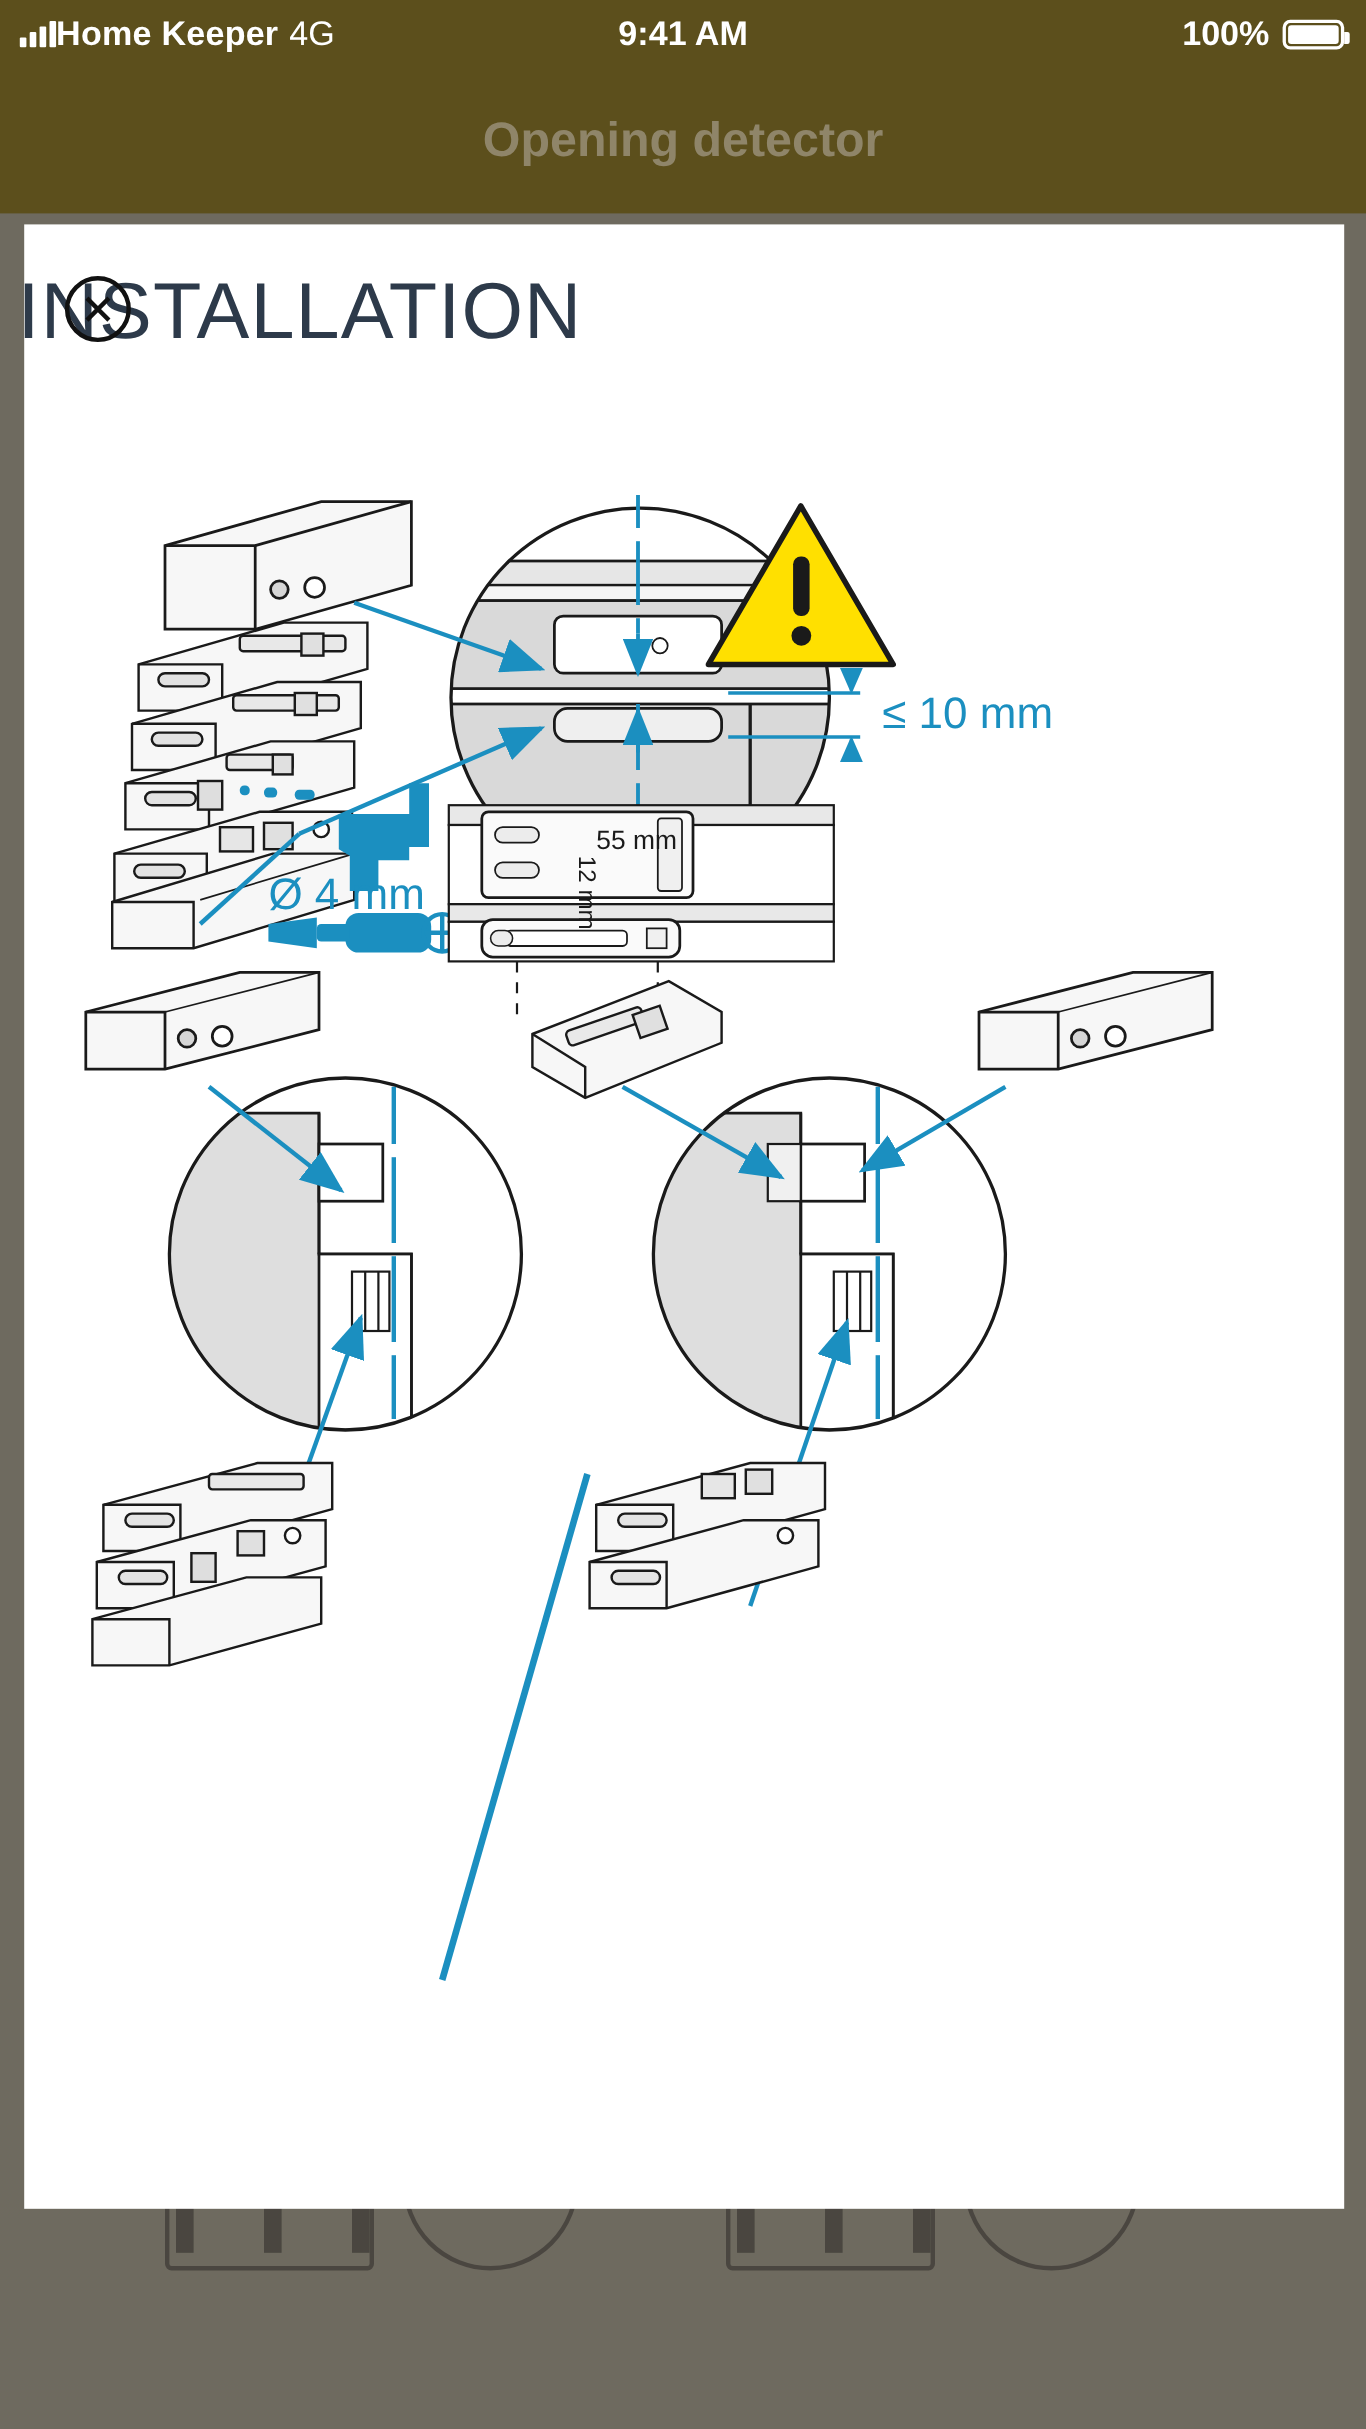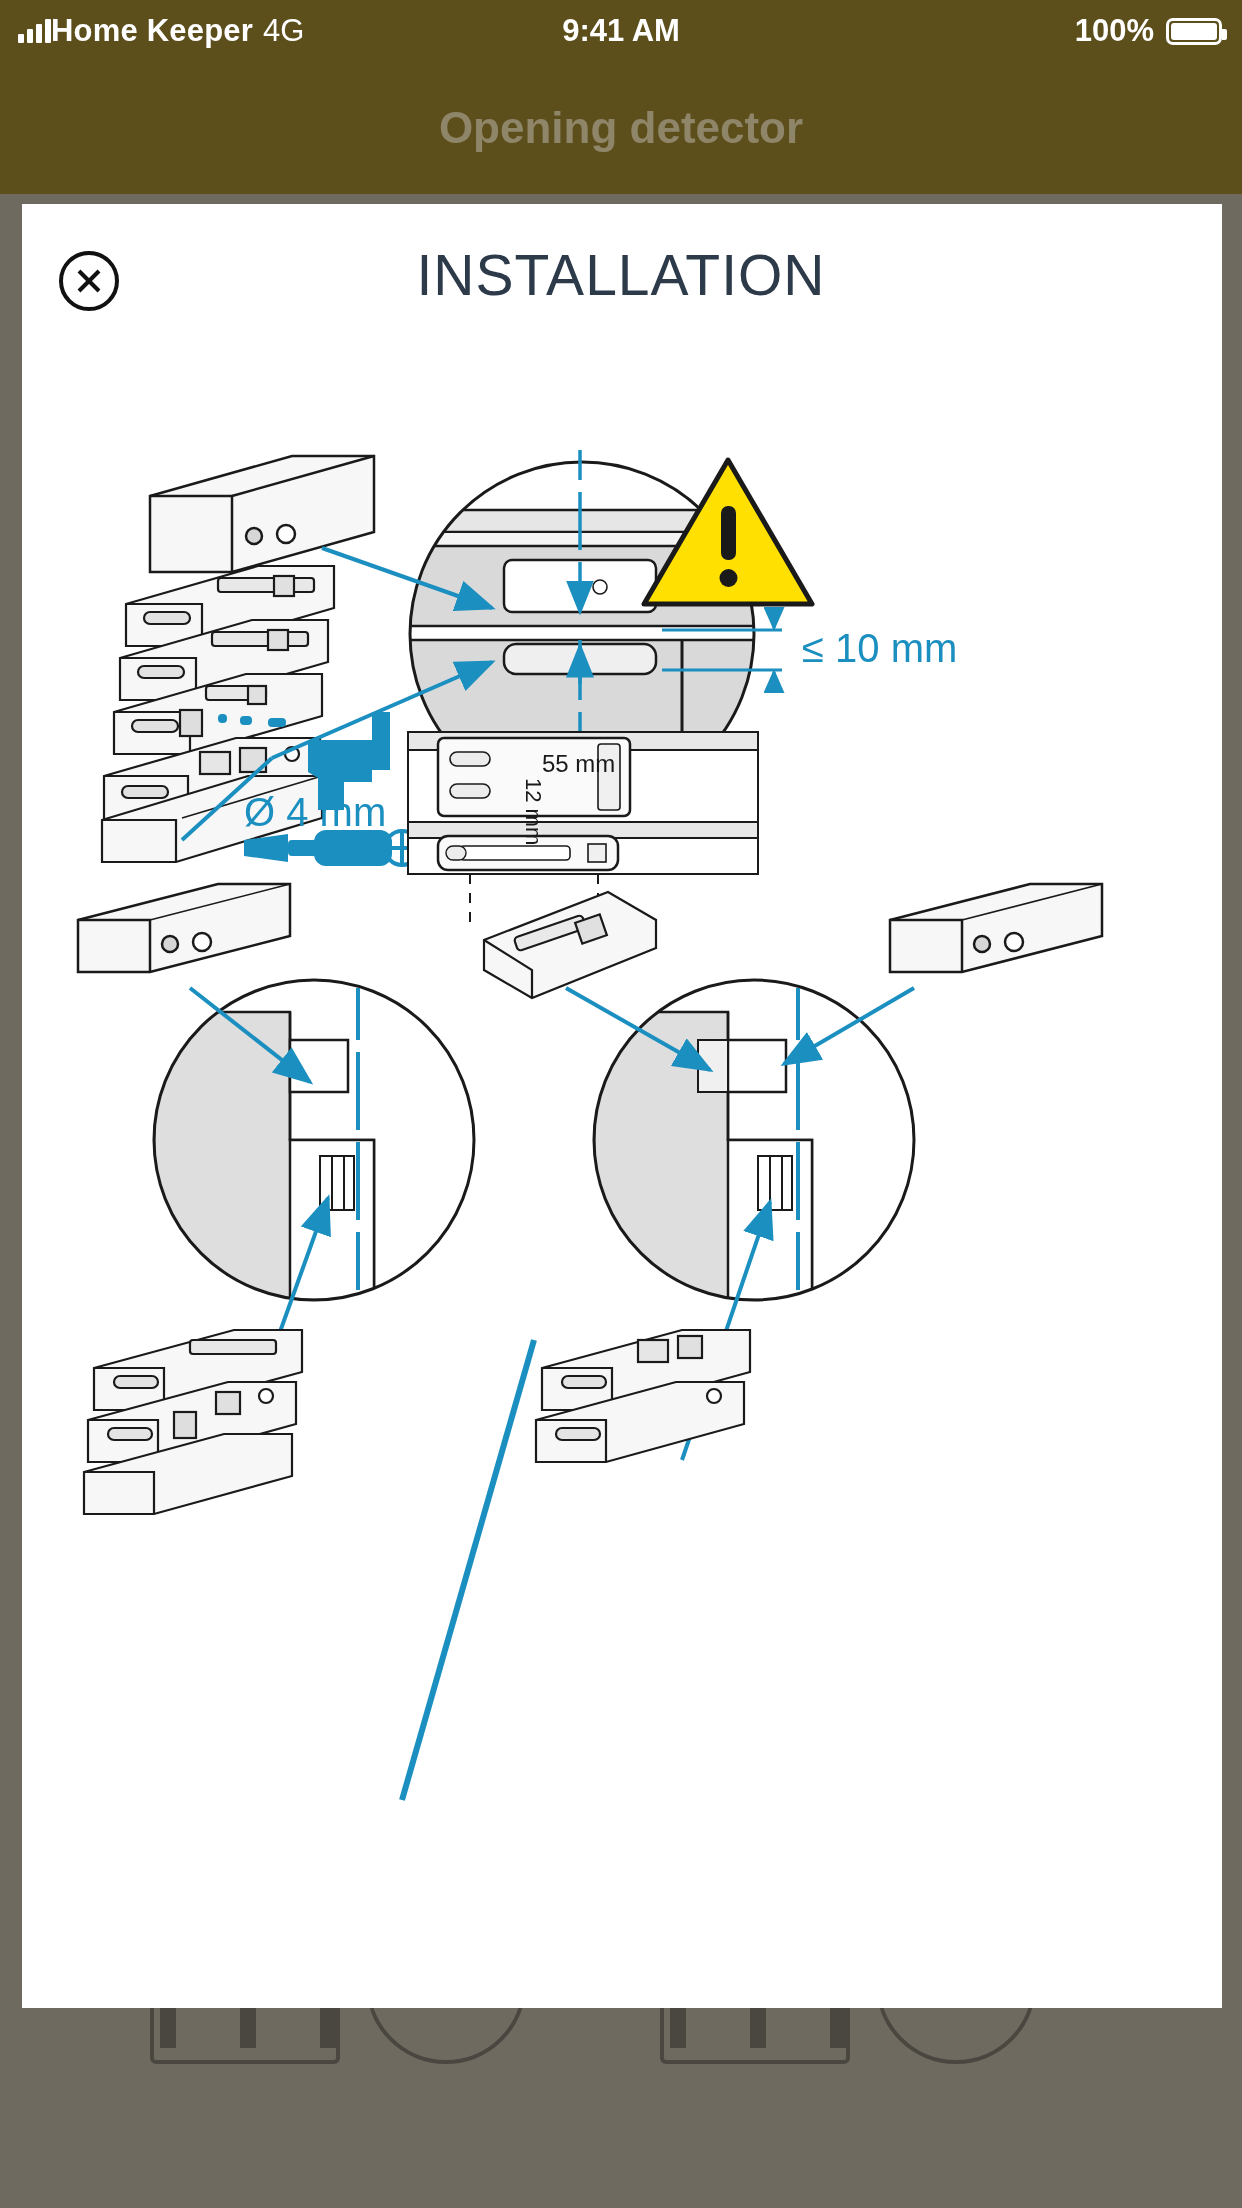--- a/index.html
+++ b/index.html
@@ -85,21 +85,21 @@
     position: absolute; left: 22px; top: 204px;
     width: 1200px; height: 1804px;
     background: #ffffff;
   }
   .sheet-close {
     position: absolute; left: 58px; top: 250px;
     width: 62px; height: 62px;
   }
   .sheet-title {
     position: absolute; left: 0; top: 242px; width: 1242px;
-    text-align: center; font-size: 57px; color: #2d3a4a; letter-spacing: 1px;
+    font-size: 72px; color: #2d3a4a; letter-spacing: 1px; padding-left: 16px;
   }
 
   .diagram { position: absolute; left: 22px; top: 340px; width: 1000px; height: 1680px; }
   .diagram svg { display: block; }
 
   .hidden-text { position: absolute; width: 0; height: 0; overflow: hidden; }
 </style>
 </head>
 <body>
 

